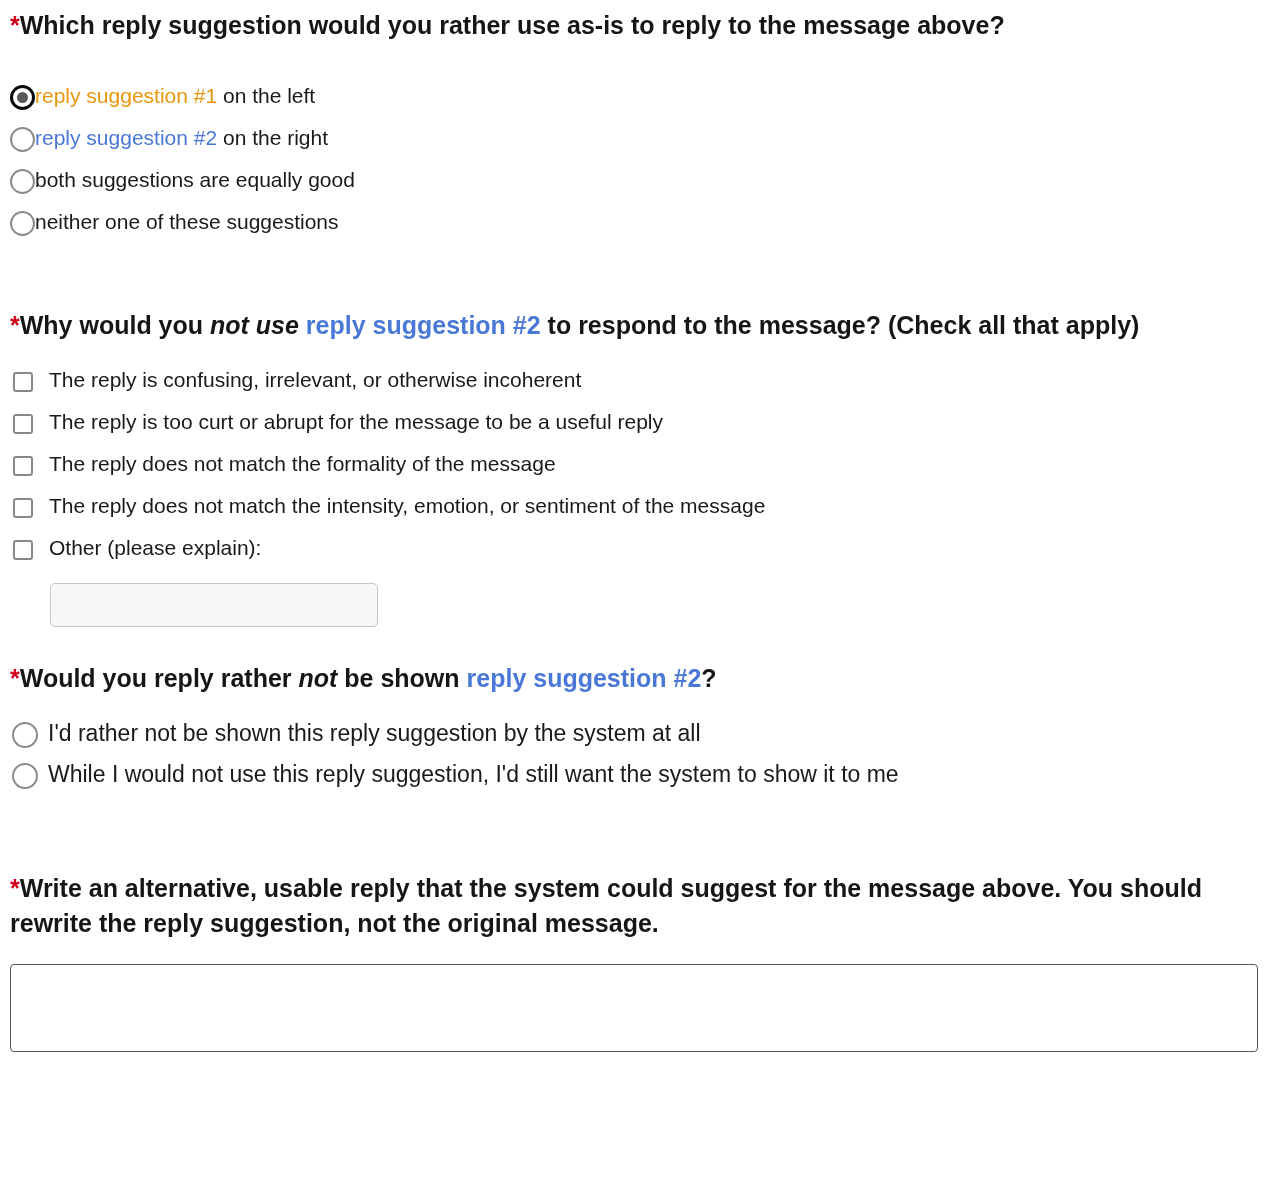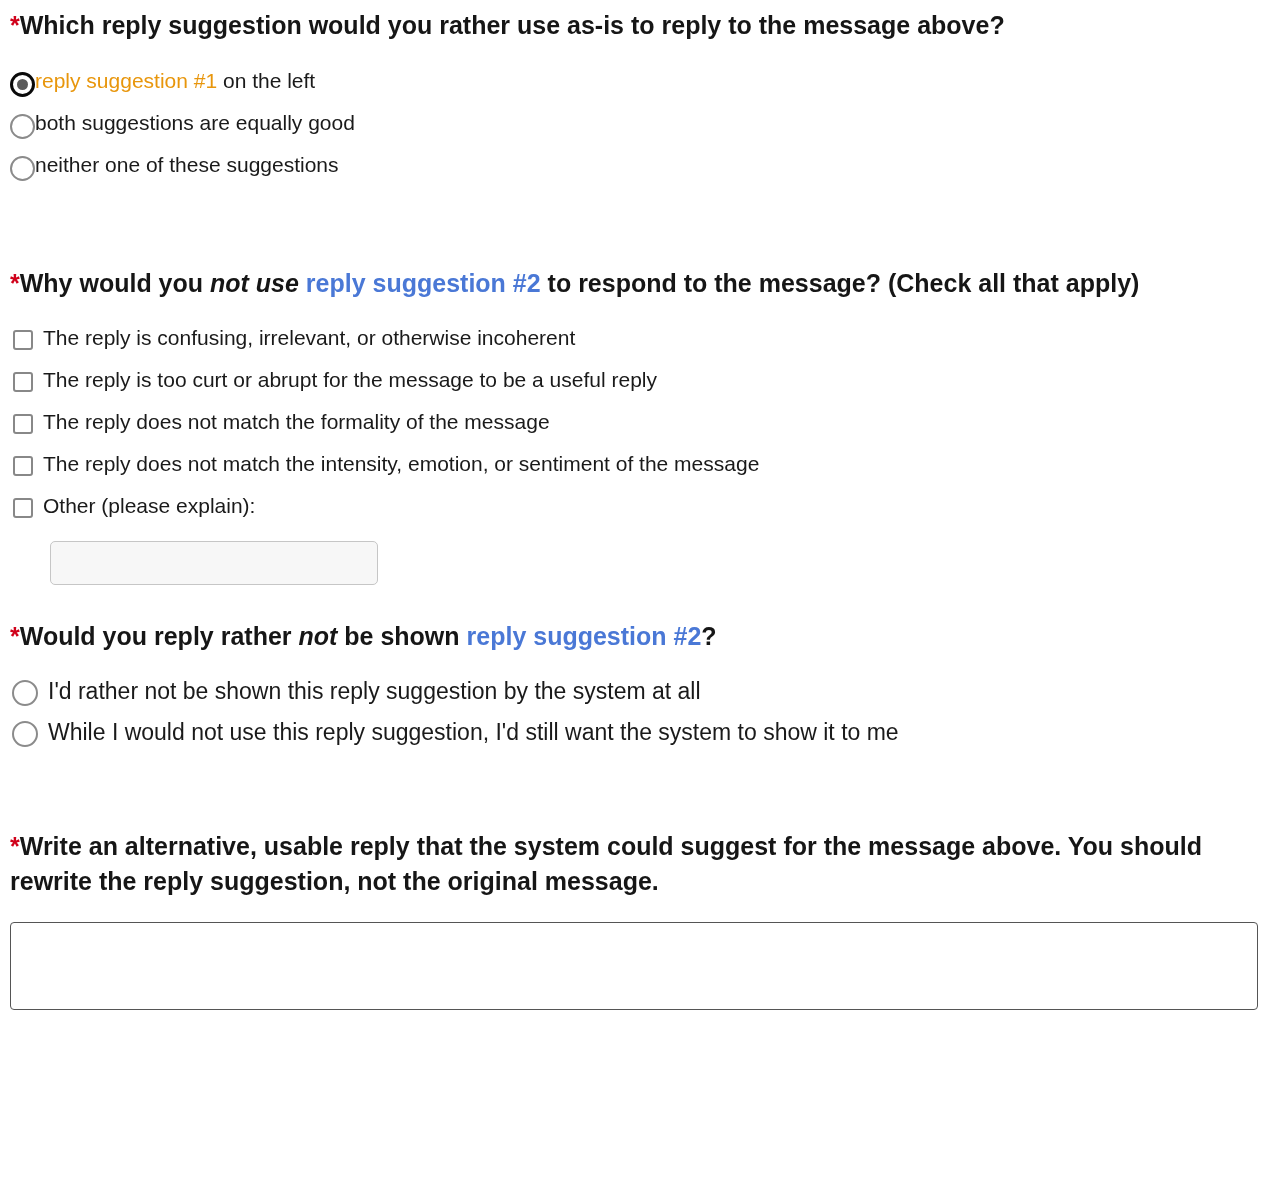--- a/index.html
+++ b/index.html
@@ -32,21 +32,21 @@
   .accent-orange { color: #e8960c; font-weight: normal; }
   .accent-blue { color: #4a78d6; }
   .q-title .accent-blue { font-weight: bold; }
   .ital { font-style: italic; }
 
   
   .q1 { margin-top: 8px; }
   .q1-options { margin-top: 24px; }
   .opt-row {
     display: flex;
-    align-items: flex-start;
+    align-items: flex-end;
     height: 42px;
   }
   .radio {
     width: 25px;
     height: 25px;
     border: 2px solid #8b8b8b;
     border-radius: 50%;
     background: #fff;
     flex: 0 0 auto;
     margin-top: 4px;
@@ -92,21 +92,21 @@
     border-radius: 3px;
     background: #fff;
     flex: 0 0 auto;
     margin-top: 7px;
     margin-left: 3px;
   }
   .check-label {
     font-size: 21px;
     line-height: 1.25;
     color: #1a1a1a;
-    margin-left: 10px;
+    margin-left: 16px;
     padding-top: 2px;
   }
   .other-input {
     margin-left: 40px;
     margin-top: 8px;
     width: 328px;
     height: 44px;
     border: 1px solid #c6c6c6;
     border-radius: 5px;
     background: #f7f7f7;
@@ -165,20 +165,24 @@
   <div class="q1">
     <div class="q-title"><span class="req">*</span><span>Which reply suggestion would you rather use as-is to reply to the message above?</span></div>
 
     <div class="q1-options">
 
       <div class="opt-row">
         <span class="radio checked"></span>
         <span class="opt-label"><span class="accent-orange">reply suggestion #1</span><span> on the left</span></span>
       </div>
 
+      <div class="opt-row">
+        <span class="radio"></span>
+        <span class="opt-label"><span class="accent-blue">reply suggestion #2</span><span> on the right</span></span>
+      </div>
 
       <div class="opt-row">
         <span class="radio"></span>
         <span class="opt-label">both suggestions are equally good</span>
       </div>
 
       <div class="opt-row">
         <span class="radio"></span>
         <span class="opt-label">neither one of these suggestions</span>
       </div>

